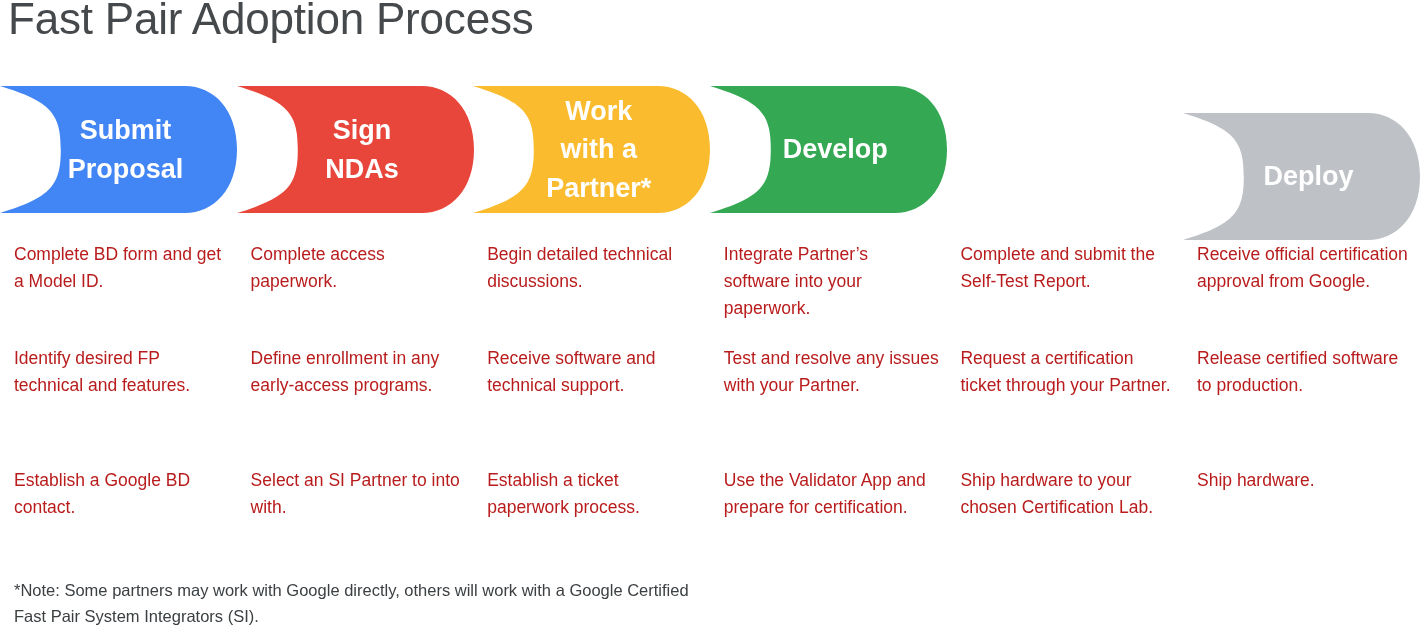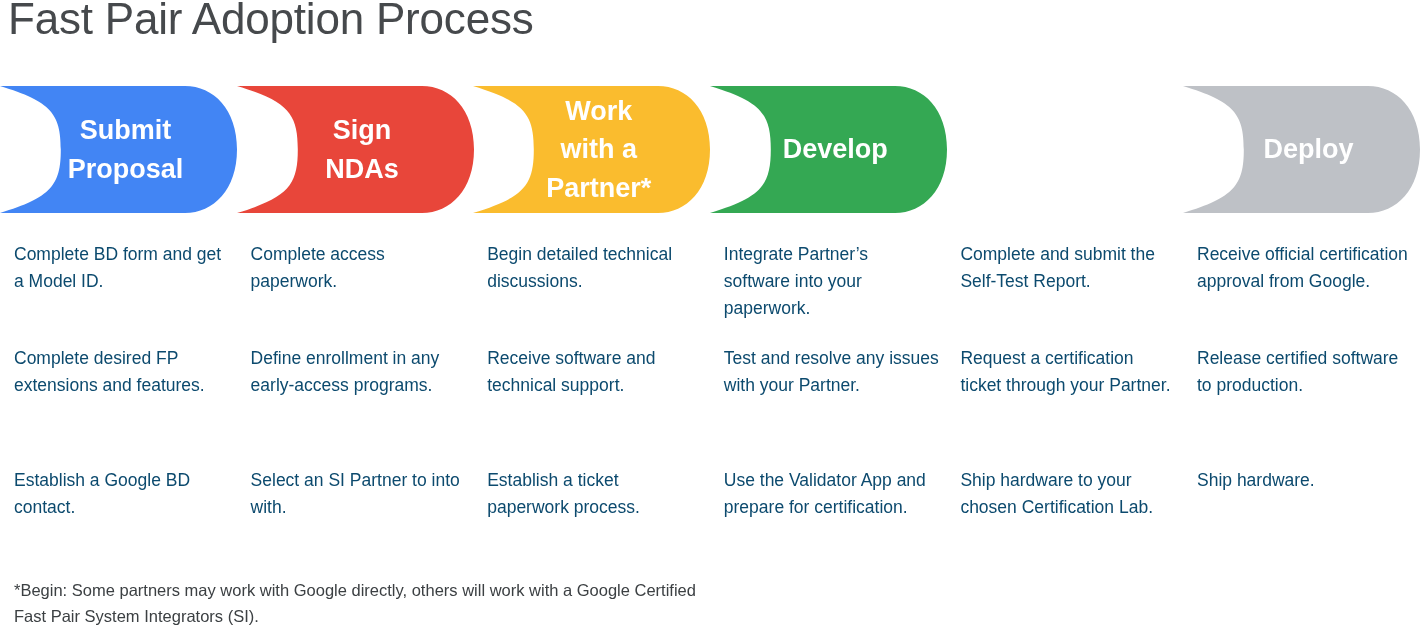--- a/index.html
+++ b/index.html
@@ -90,21 +90,21 @@
     position: absolute;
     top: 0;
     width: 215px;
   }
   .cell {
     position: absolute;
     left: 0;
     width: 215px;
     font-size: 17.5px;
     line-height: 1.55;
-    color: #0c4a6e;
+    color: #b91c1c;
   }
   .cell.row0 { top: 0px; }
   .cell.row1 { top: 104px; }
   .cell.row2 { top: 226px; }
 
   
   #footnote {
     position: absolute;
     left: 14px;
     top: 577px;
@@ -143,32 +143,32 @@
         </svg>
         <div class="chevron-label">Sign
 NDAs</div>
       </div>
       <div class="chevron-wrap" style="left: 709.8px;">
         <svg class="chevron-svg" viewBox="0 0 237 127" preserveAspectRatio="none">
           <path d="M 0,0 L 185,0 C 213.6,0 237,23.400000000000002 237,63.5 C 237,103.6 213.6,127 185,127 L 0,127 C 51.300000000000004,111.4 60.800000000000004,99.06 60.800000000000004,63.5 C 60.800000000000004,27.94 51.300000000000004,15.6 0,0 Z" fill="#34A853"></path>
         </svg>
         <div class="chevron-label one-line">Develop</div>
       </div>
-      <div class="chevron-wrap" style="left: 1183px;">
+      <div class="chevron-wrap" style="left: 1183px; margin-top: 27px;">
         <svg class="chevron-svg" viewBox="0 0 237 127" preserveAspectRatio="none">
           <path d="M 0,0 L 185,0 C 213.6,0 237,23.400000000000002 237,63.5 C 237,103.6 213.6,127 185,127 L 0,127 C 51.300000000000004,111.4 60.800000000000004,99.06 60.800000000000004,63.5 C 60.800000000000004,27.94 51.300000000000004,15.6 0,0 Z" fill="#BEC1C6"></path>
         </svg>
         <div class="chevron-label one-line">Deploy</div>
       </div>
     </div>
 
   <div id="columns">
       <div class="column" style="left: 14px;">
         <div class="cell row0">Complete BD form and get a Model ID.</div>
-        <div class="cell row1">Complete desired FP extensions and features.</div>
+        <div class="cell row1">Identify desired FP technical and features.</div>
         <div class="cell row2">Establish a Google BD contact.</div>
       </div>
       <div class="column" style="left: 250.6px;">
         <div class="cell row0">Complete access paperwork.</div>
         <div class="cell row1">Define enrollment in any early-access programs.</div>
         <div class="cell row2">Select an SI Partner to into with.</div>
       </div>
       <div class="column" style="left: 487.2px;">
         <div class="cell row0">Begin detailed technical discussions.</div>
         <div class="cell row1">Receive software and technical support.</div>
@@ -184,15 +184,15 @@
         <div class="cell row1">Request a certification ticket through your Partner.</div>
         <div class="cell row2">Ship hardware to your chosen Certification Lab.</div>
       </div>
       <div class="column" style="left: 1197px;">
         <div class="cell row0">Receive official certification approval from Google.</div>
         <div class="cell row1">Release certified software to production.</div>
         <div class="cell row2">Ship hardware.</div>
       </div>
     </div>
 
-  <div id="footnote">*Begin: Some partners may work with Google directly, others will work with a Google Certified Fast Pair System Integrators (SI).</div>
+  <div id="footnote">*Note: Some partners may work with Google directly, others will work with a Google Certified Fast Pair System Integrators (SI).</div>
 
 </div>
 
 </body></html>

